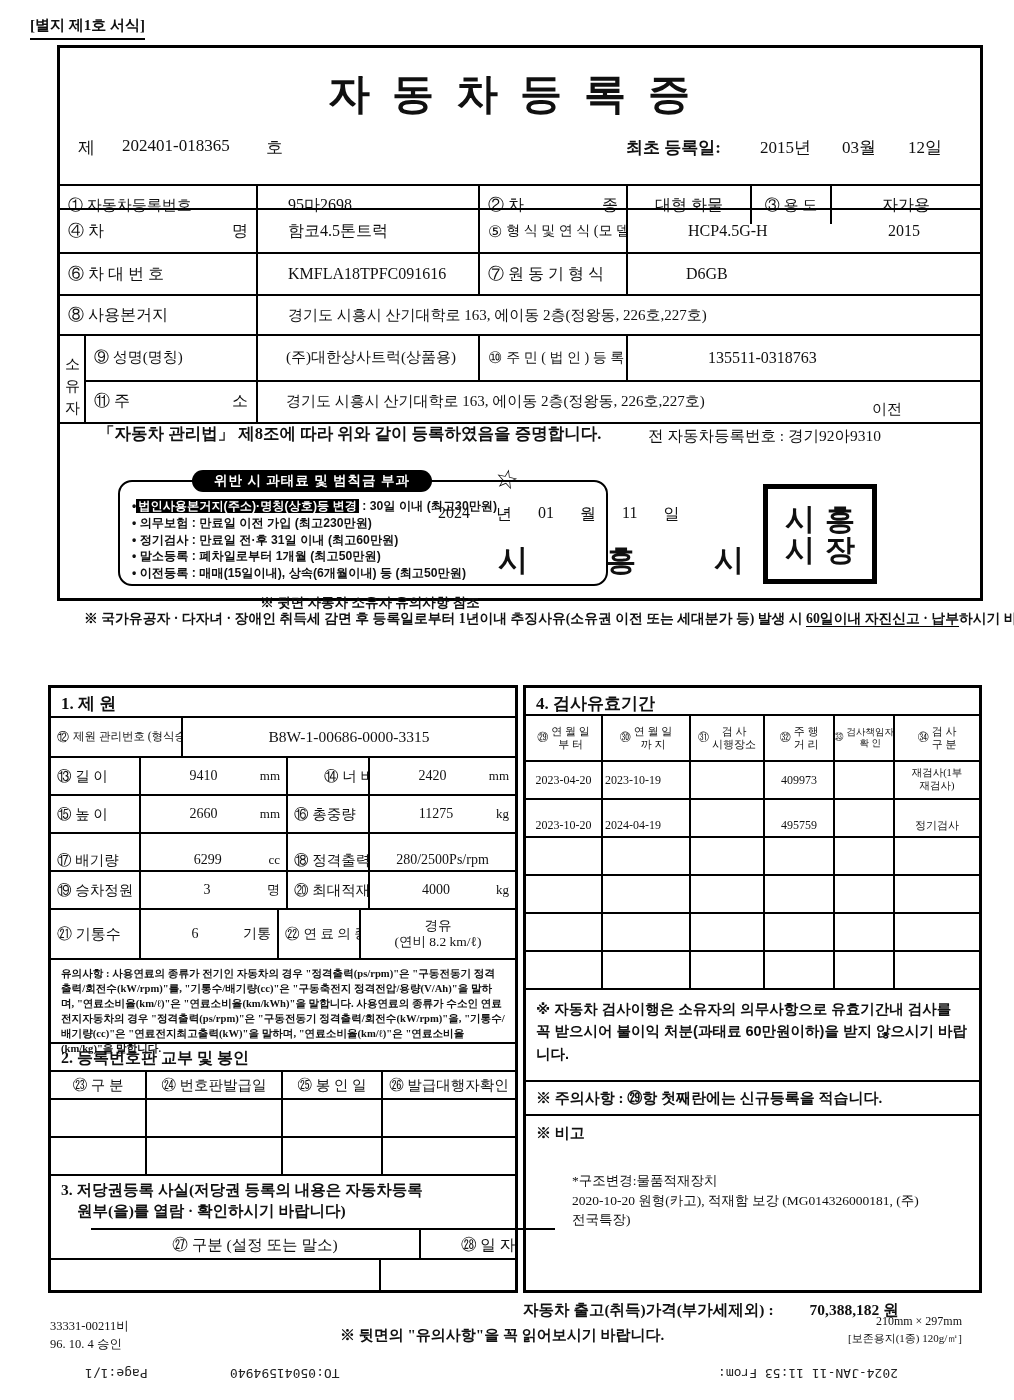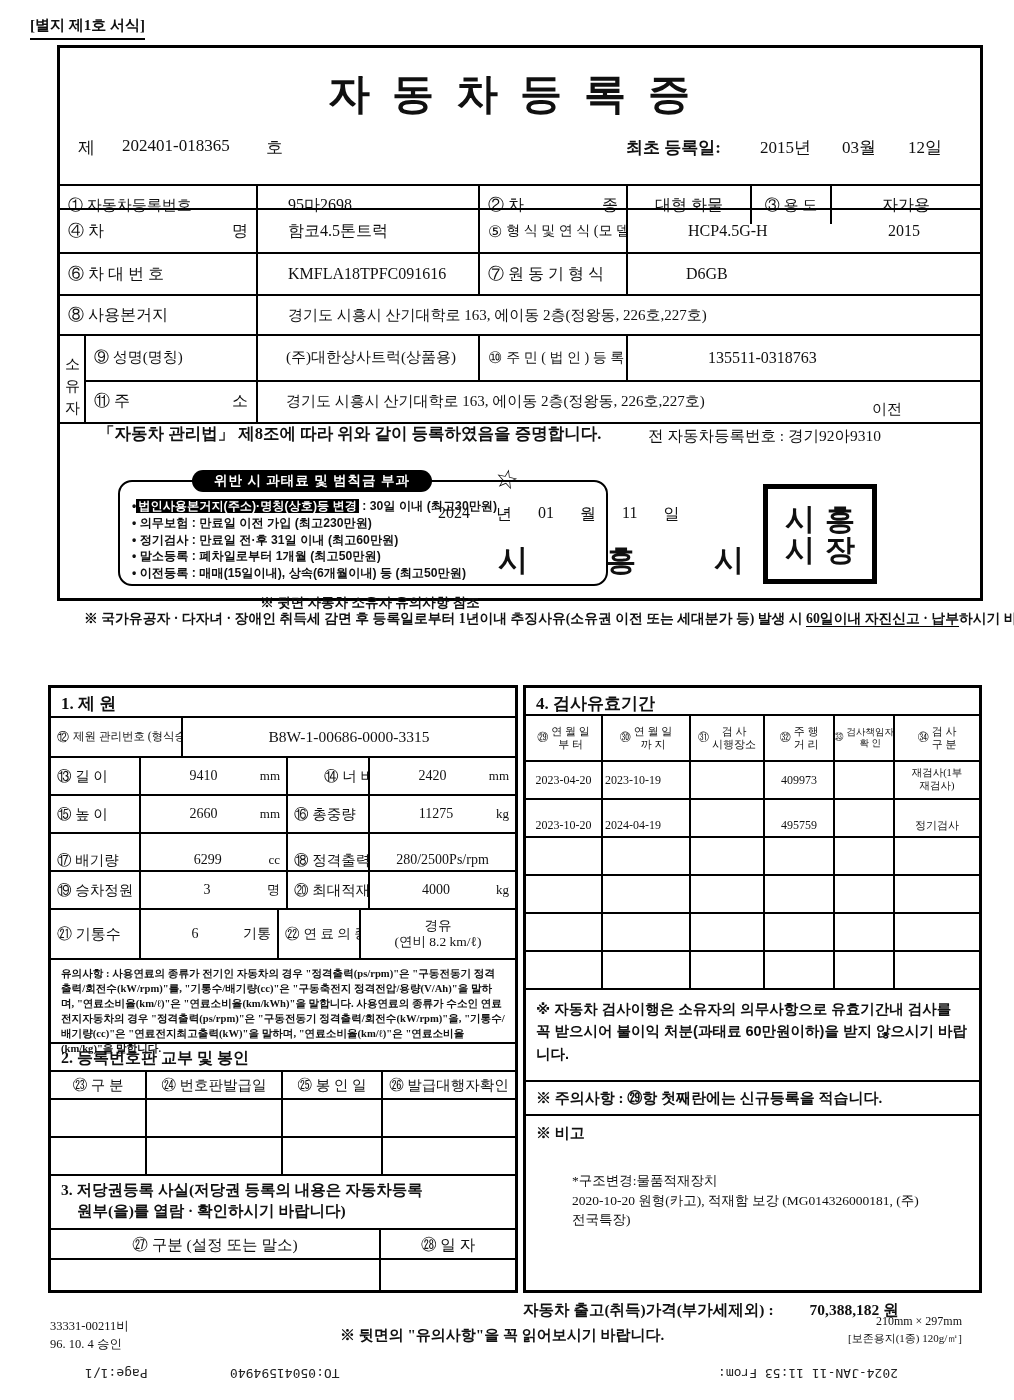--- a/index.html
+++ b/index.html
@@ -326,21 +326,21 @@
       <div class="sc" style="width:100px;"></div>
         <div class="sc" style="width:132px;"></div>
     </div>
 
     <div class="abs" style="left:0;top:486px;width:464px;border-top:2px solid #000;">
       <div class="sec-title" style="font-size:15.5px;line-height:1.35;padding-bottom:4px;">
         <div>3. 저당권등록 사실(저당권 등록의 내용은 자동차등록</div>
         <div style="padding-left:16px;">원부(을)를 열람 · 확인하시기 바랍니다)</div>
       </div>
     </div>
-    <div class="abs srow" style="top:540px;height:32px;">
+    <div class="abs srow" style="top:540px;height:32px;margin-left:40px;">
       <div class="sc" style="width:330px;justify-content:center;font-size:15.5px;">㉗ 구분 (설정 또는 말소)</div>
       <div class="sc" style="width:134px;justify-content:center;font-size:15.5px;">㉘ 일      자</div>
     </div>
     <div class="abs srow" style="top:570px;height:32px;border-bottom:none;">
       <div class="sc" style="width:330px;"></div>
         <div class="sc" style="width:134px;"></div>
     </div>
   </div>
 
   <div class="abs panel rpanel">

